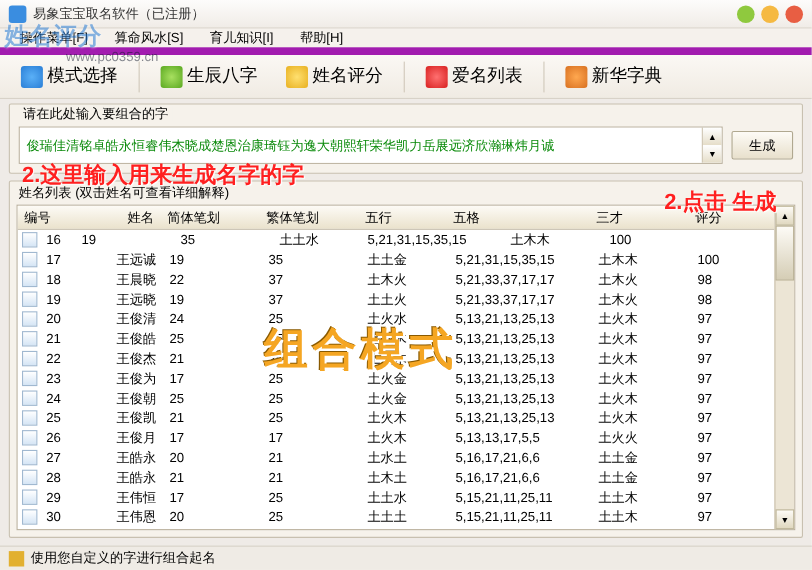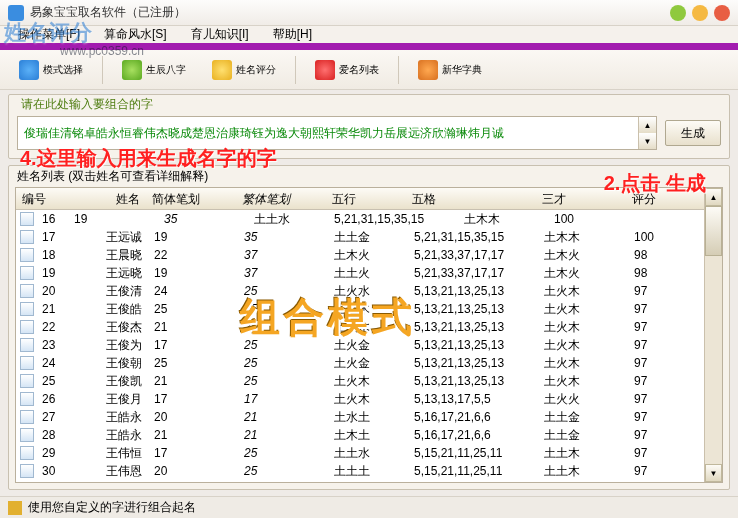--- a/index.html
+++ b/index.html
@@ -14,33 +14,33 @@
 .btn-max { background: #f5b942; }
 .btn-close { background: #e85e43; }
 
 .menubar { height: 24px; display: flex; align-items: center; padding: 0 6px; background: #f5f1ec; border-bottom: 7px solid #a21caf; position: relative; }
 .menu-item { font-size: 12px; padding: 3px 12px; cursor: pointer; }
 
 .watermark { position: absolute; top: 18px; left: 4px; font-size: 22px; color: #2a7ed6; font-weight: bold; opacity: 0.55; pointer-events: none; z-index: 50; text-shadow: 1px 1px 2px rgba(255,255,255,0.6); }
 .watermark-url { position: absolute; top: 44px; left: 60px; font-size: 12px; color: #0f172a; opacity: 0.5; pointer-events: none; z-index: 50; }
 
 .toolbar { height: 40px; display: flex; align-items: center; padding: 2px 8px; background: linear-gradient(#fbf8f4, #f0ebe3); border-bottom: 1px solid #d8d2c8; gap: 4px; }
-.tool-btn { display: flex; align-items: center; gap: 4px; padding: 4px 10px; border: 1px solid transparent; background: transparent; font-size: 10px; cursor: pointer; border-radius: 3px; }
+.tool-btn { display: flex; align-items: center; gap: 4px; padding: 4px 10px; border: 1px solid transparent; background: transparent; font-size: 16px; cursor: pointer; border-radius: 3px; }
 .tool-ico { width: 20px; height: 20px; display: inline-block; }
 .ico-blue { background: radial-gradient(#5ab0f7, #2a7ed6); border-radius: 3px; }
 .ico-green { background: radial-gradient(#a8e060, #5aa820); border-radius: 3px; }
 .ico-yellow { background: radial-gradient(#ffe070, #e8b020); border-radius: 3px; }
 .ico-heart { background: radial-gradient(#ff7070, #d82020); border-radius: 3px; }
 .ico-book { background: radial-gradient(#ffa850, #d87020); border-radius: 3px; }
 .tool-sep { width: 1px; height: 28px; background: #d0c8ba; margin: 0 4px; }
 
 .content { padding: 4px 8px; }
 
 .group { border: 1px solid #c8c0b0; background: #f6f2eb; margin-bottom: 6px; border-radius: 2px; position: relative; }
-.group-label { font-size: 12px; color: #4d7c0f; position: relative; top: -1px; left: 8px; background: #f6f2eb; padding: 0 4px; display: inline; font-family: Liberation Serif, serif; }
+.group-label { font-size: 12px; color: #000000; position: relative; top: -1px; left: 8px; background: #f6f2eb; padding: 0 4px; display: inline; font-family: Liberation Serif, serif; }
 .group-inner { padding: 2px 8px 8px; display: flex; align-items: center; gap: 8px; }
 
 .char-input-wrap { flex: 1; background: #fff; border: 1px solid #bab09c; height: 34px; display: flex; overflow: hidden; }
 .char-input { flex: 1; border: none; padding: 2px 6px; font-size: 12px; color: #0a8a0a; outline: none; }
 .spinner { width: 18px; display: flex; flex-direction: column; border-left: 1px solid #cac0ac; }
 .spin-btn { flex: 1; background: linear-gradient(#fff, #e5ddc8); border: none; font-size: 8px; cursor: pointer; }
 .gen-btn { width: 56px; height: 26px; background: linear-gradient(#fdfbf6, #e8e0cc); border: 1px solid #b0a890; border-radius: 2px; font-size: 12px; cursor: pointer; }
 
 .anno { position: absolute; font-size: 20px; color: #ff2020; font-weight: bold; text-shadow: 1px 1px 1px #fff; pointer-events: none; z-index: 100; }
 .anno1 { top: 145px; left: 20px; }
@@ -49,21 +49,21 @@
 
 .list-group { border: 1px solid #c8c0b0; background: #f6f2eb; border-radius: 2px; }
 .list-label { font-size: 12px; padding: 2px 8px; }
 .list-wrap { margin: 0 6px 6px; border: 1px solid #bab09c; background: #fff; height: 296px; display: flex; }
 .list-table-wrap { flex: 1; overflow: hidden; position: relative; }
 .list-header { display: flex; background: linear-gradient(#fdfbf6, #eae2cc); border-bottom: 1px solid #c8c0b0; height: 22px; }
 .list-header span, .row span { font-size: 12px; padding: 3px 6px; overflow: hidden; white-space: nowrap; }
 .col-id { width: 50px; }
 .col-name { width: 80px; text-align: right; }
 .col-simp { width: 90px; }
-.col-trad { width: 90px; font-style: italic; }
+.col-trad { width: 90px; }
 .col-wuxing { width: 80px; }
 .col-wuge { width: 130px; }
 .col-sancai { width: 90px; }
 .col-score { width: 60px; }
 .rows { height: 274px; overflow-y: hidden; }
 .row { display: flex; height: 18px; align-items: center; }
 .row-ico { width: 14px; height: 14px; margin-left: 4px; margin-right: 2px; background: linear-gradient(#fff, #d5e5f5); border: 1px solid #a0b8d0; display: inline-block; }
 .vscroll { width: 18px; background: #ece5d5; border-left: 1px solid #cac0ac; display: flex; flex-direction: column; }
 .vscroll-btn { height: 18px; background: linear-gradient(#fdfbf6, #e0d8c0); border: 1px solid #c0b89c; font-size: 8px; cursor: pointer; }
 .vscroll-track { flex: 1; position: relative; }
@@ -321,20 +321,20 @@
         <button class="vscroll-btn">▲</button>
         <div class="vscroll-track">
             <div class="vscroll-thumb"></div>
           </div>
         <button class="vscroll-btn">▼</button>
       </div>
     </div>
   </div>
 </div>
 
-<div class="anno anno1">4.这里输入用来生成名字的字</div>
+<div class="anno anno1">2.这里输入用来生成名字的字</div>
 <div class="anno anno2">2.点击 生成</div>
 <div class="anno3">组合模式</div>
 
 <div class="statusbar">
   <span class="status-ico"></span>
   <span>使用您自定义的字进行组合起名</span>
 </div>
 
 </body></html>

